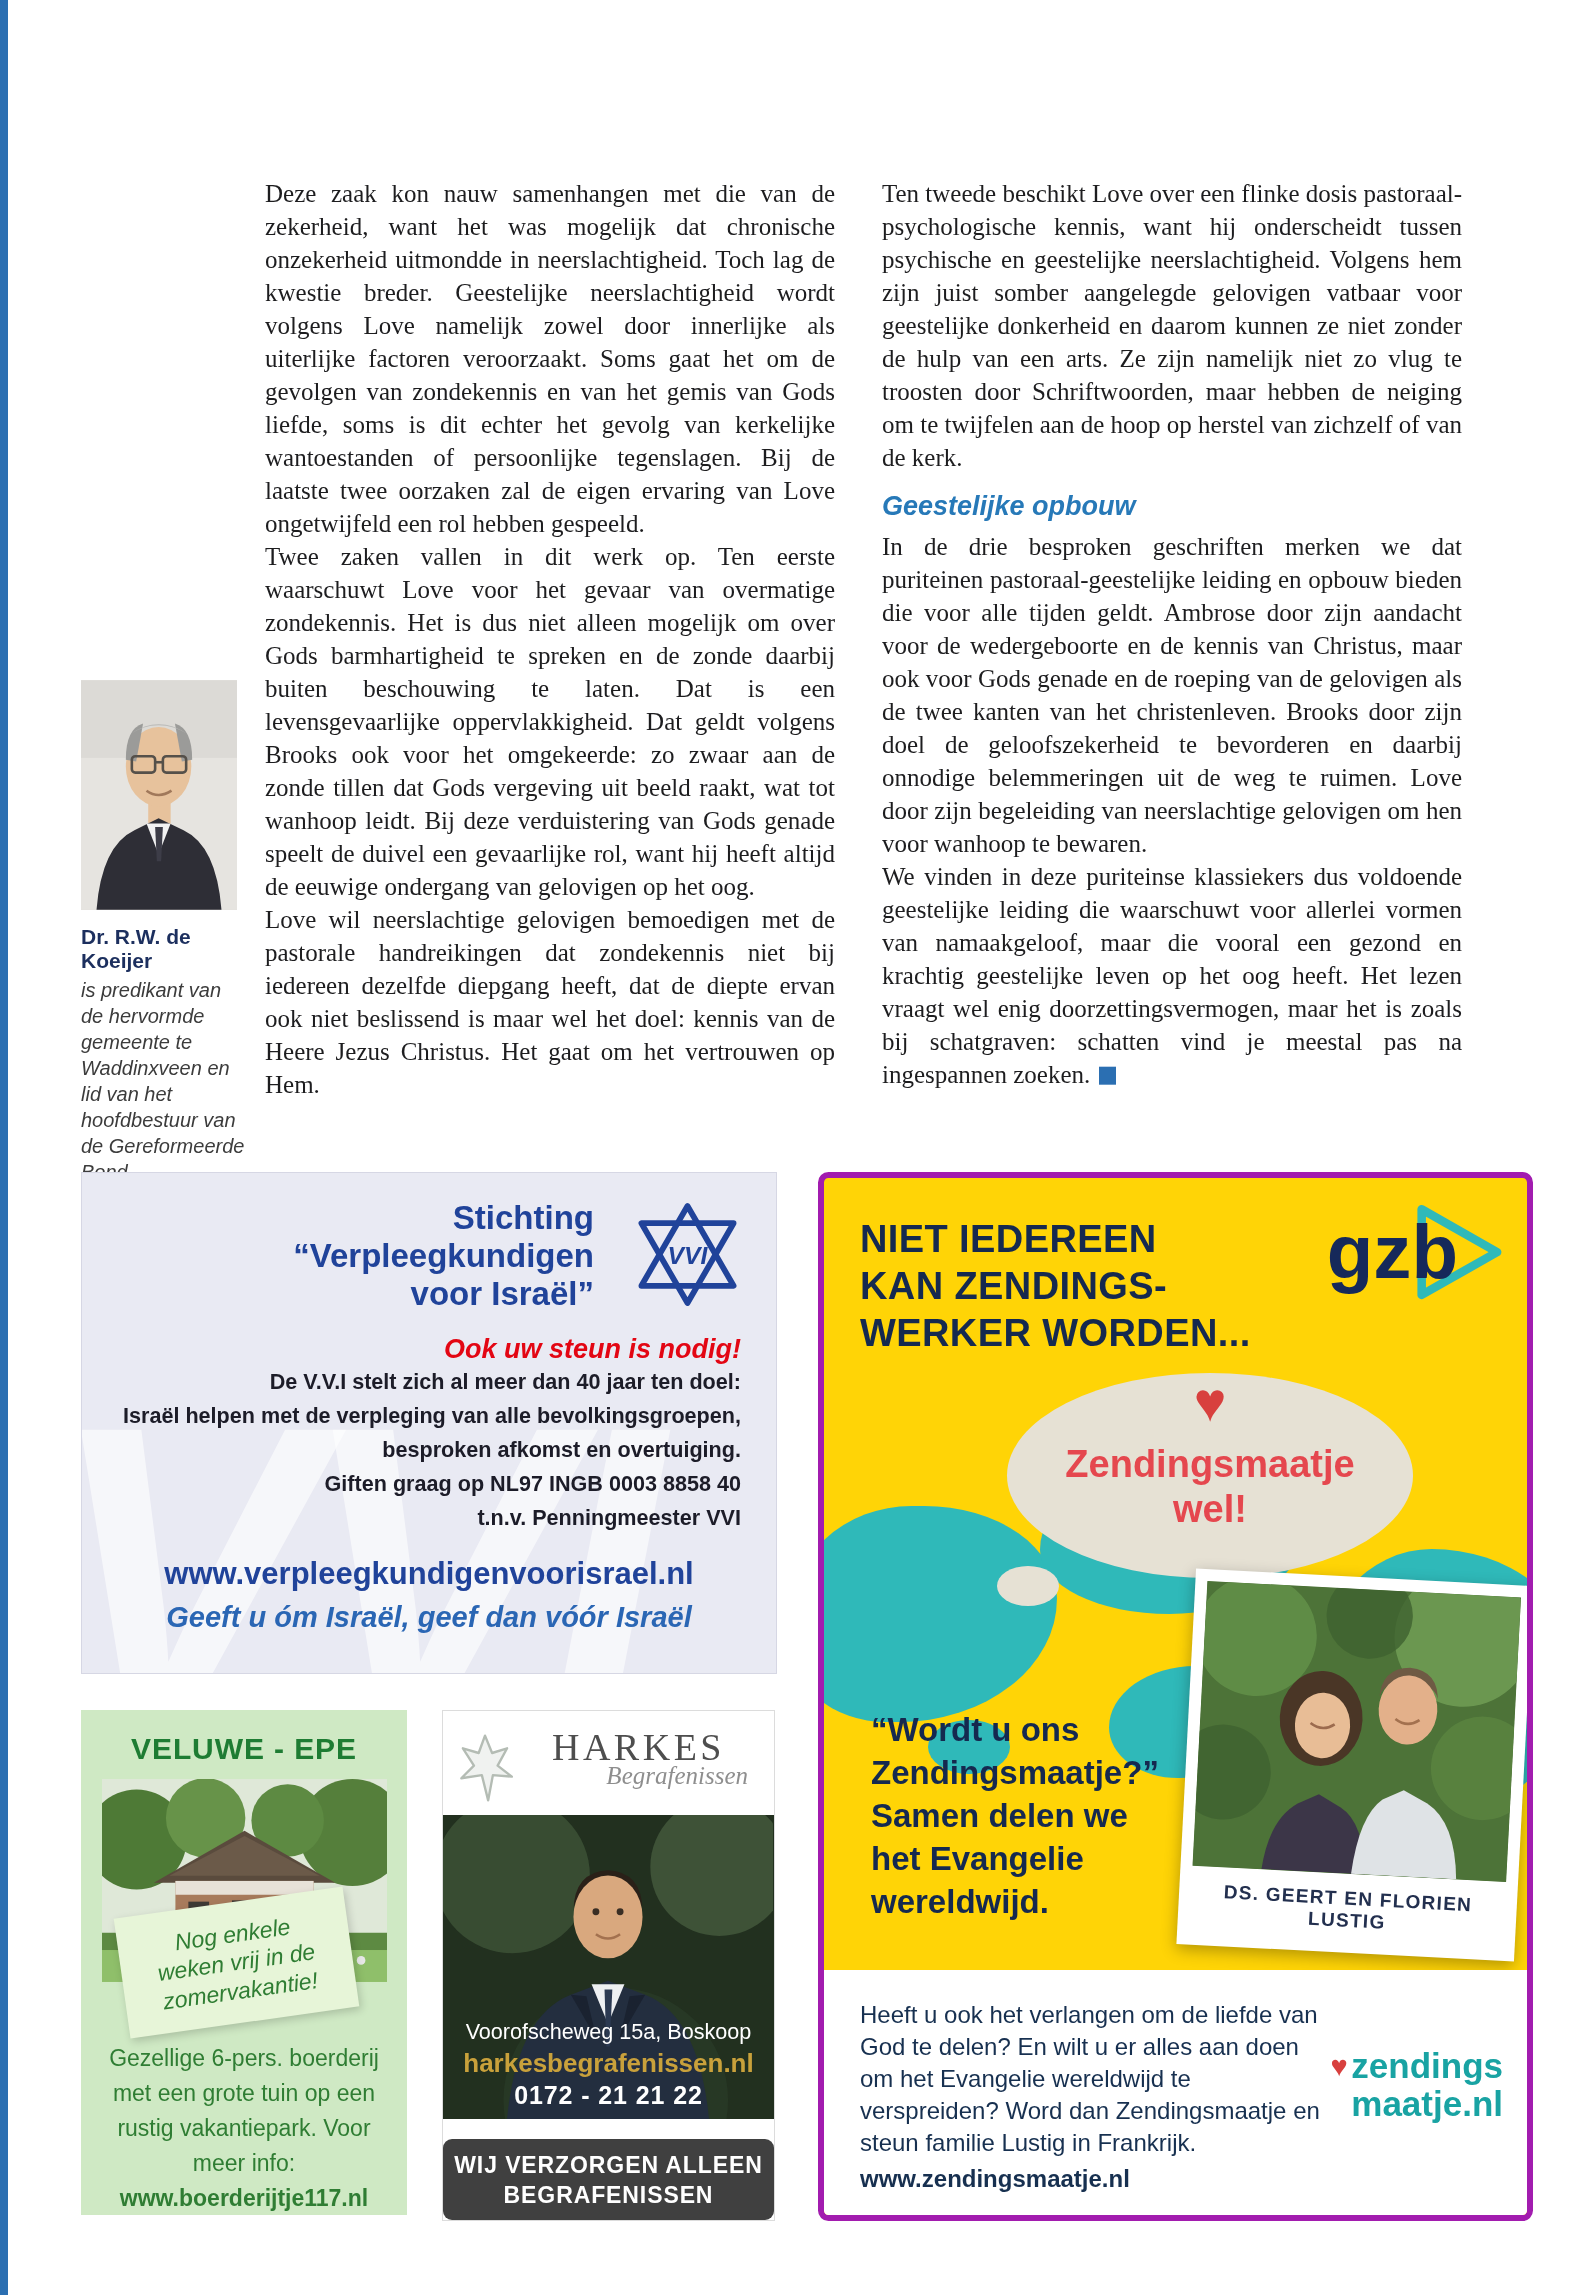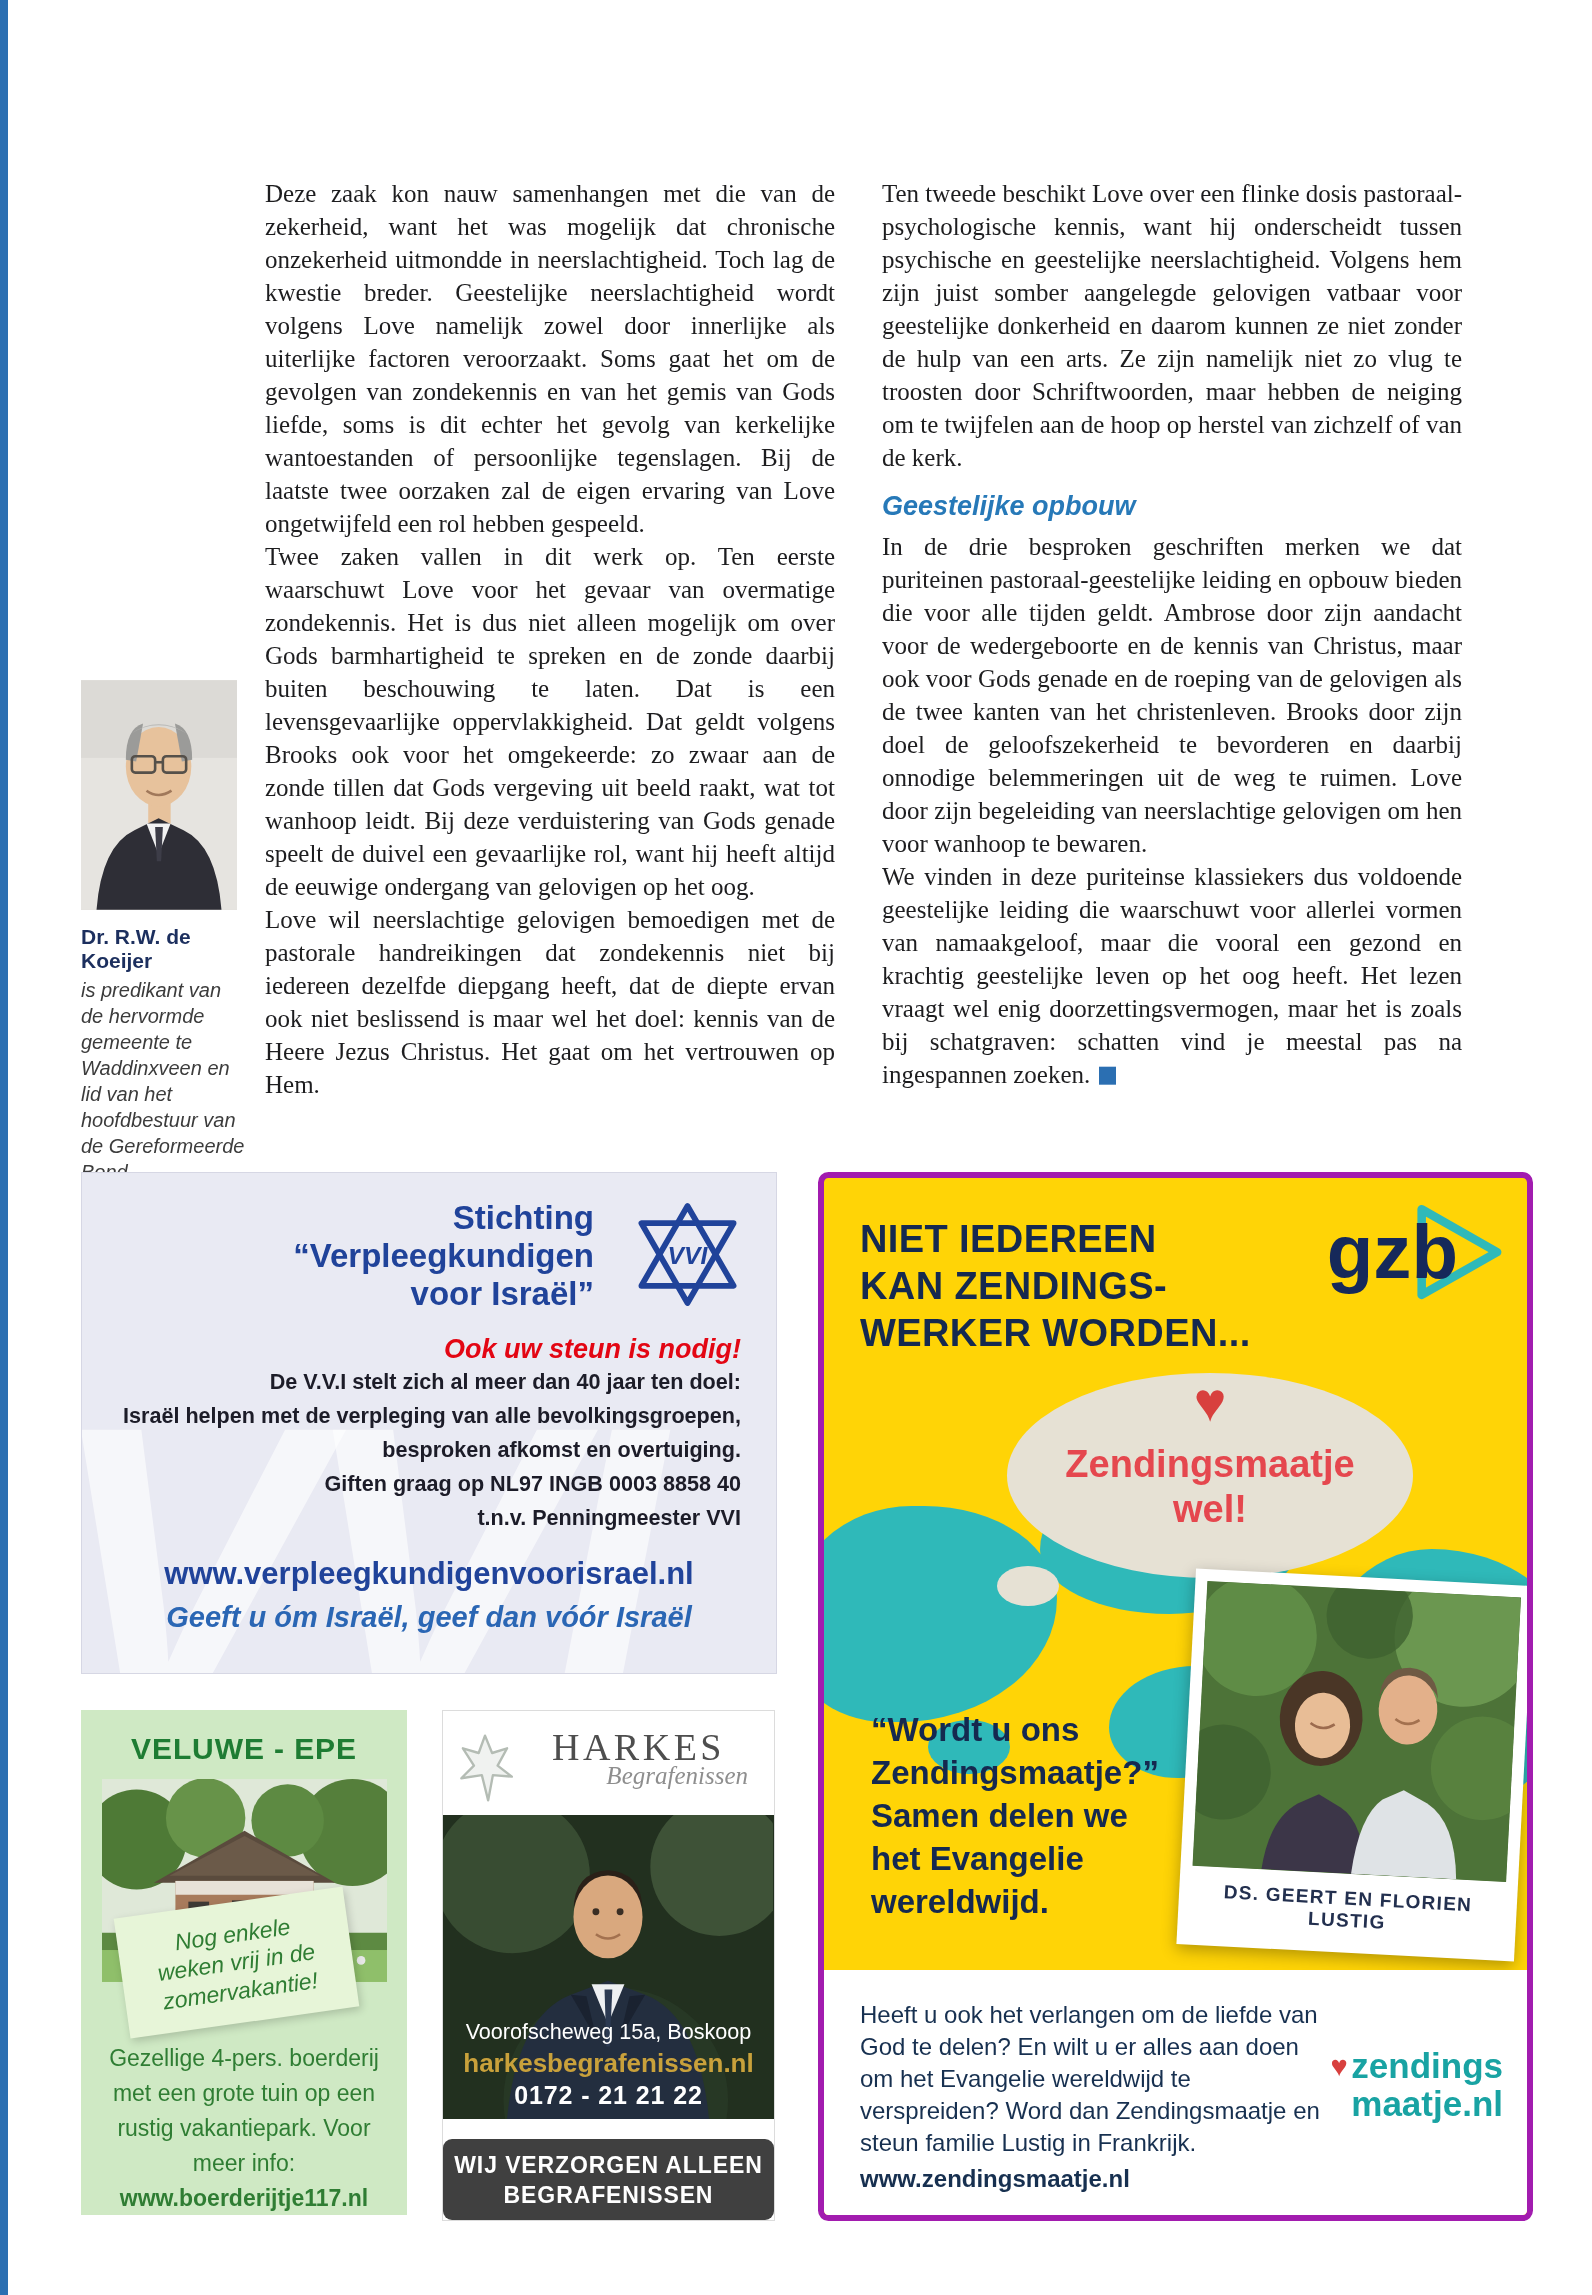--- a/index.html
+++ b/index.html
@@ -235,21 +235,21 @@
         <circle cx="66" cy="206" r="5" fill="#d86a9a"></circle>
         <circle cx="300" cy="210" r="5" fill="#e7e7e7"></circle>
       </svg>
     </div>
     <div class="veluwe-note">
       <div class="veluwe-note-text">Nog enkele
 weken vrij in de
 zomervakantie!</div>
     </div>
     <div class="veluwe-body">
-      <span>Gezellige 4-pers. boerderij met een grote tuin op een rustig vakantiepark. Voor meer info:</span><br>
+      <span>Gezellige 6-pers. boerderij met een grote tuin op een rustig vakantiepark. Voor meer info:</span><br>
       <span class="veluwe-url">www.boerderijtje117.nl</span>
     </div>
   </div>
 
   <div class="harkes-ad">
     <div class="harkes-logo-area">
       <div class="harkes-leaf">
         <svg viewBox="0 0 76 90" width="60" height="72">
           <path d="M38,4 L47,26 L66,20 L54,42 L72,56 L48,54 L42,86 L34,54 L8,58 L24,42 L10,20 L30,26 Z" fill="#f0f2f0" stroke="#b4bcb4" stroke-width="3" stroke-linejoin="round"></path>
         </svg>

